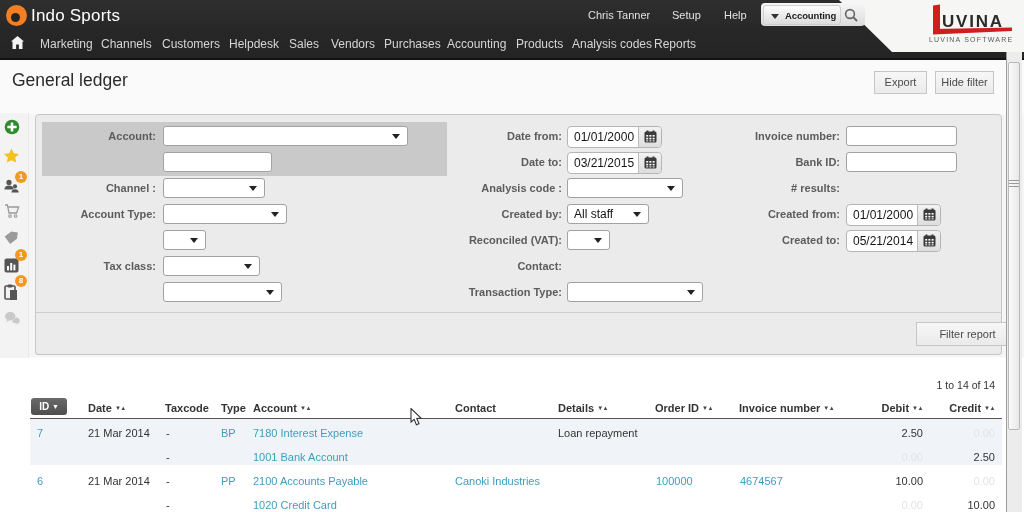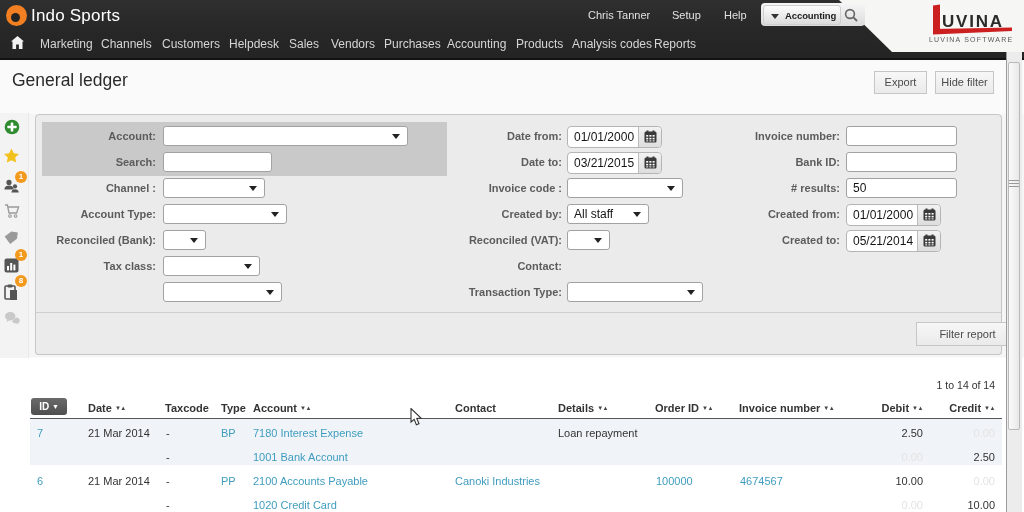--- a/index.html
+++ b/index.html
@@ -148,31 +148,29 @@
       <path d="M8 10.2 C8.6 11.6 10.2 12.4 12 12.4 L12.8 12.4 L14.6 13.6 L14.3 11.9 C15.2 11.4 15.8 10.5 15.8 9.5 C15.8 7.7 14.2 6.4 12.1 6.4" fill="#c9c9c9"></path>
     </svg>
 
   <div class="panel"></div>
   <div class="band"></div>
 
   <div class="lbl" style="left:40px;top:126px;width:116px">Account:</div>
   <div class="inp sel" style="left:163px;top:126px;width:245px">
       <span class="ar"></span>
     </div>
-  <div class="lbl" style="left:40px;top:152px;width:116px">Search:</div>
   <div class="inp" style="left:163px;top:152px;width:109px"></div>
   <div class="lbl" style="left:40px;top:178px;width:116px">Channel :</div>
   <div class="inp sel" style="left:163px;top:178px;width:102px">
       <span class="ar"></span>
     </div>
   <div class="lbl" style="left:40px;top:204px;width:116px">Account Type:</div>
   <div class="inp sel" style="left:163px;top:204px;width:124px">
       <span class="ar"></span>
     </div>
-  <div class="lbl" style="left:40px;top:230px;width:116px">Reconciled (Bank):</div>
   <div class="inp sel" style="left:163px;top:230px;width:43px">
       <span class="ar"></span>
     </div>
   <div class="lbl" style="left:40px;top:256px;width:116px">Tax class:</div>
   <div class="inp sel" style="left:163px;top:256px;width:97px">
       <span class="ar"></span>
     </div>
   <div class="inp sel" style="left:163px;top:282px;width:119px">
       <span class="ar"></span>
     </div>
@@ -210,42 +208,41 @@
             <rect x="8.6" y="5" width="2" height="1.6"></rect>
             <rect x="2.2" y="7.8" width="2" height="1.6"></rect>
             <rect x="5.4" y="7.8" width="2" height="1.6"></rect>
             <rect x="8.6" y="7.8" width="2" height="1.6"></rect>
             <rect x="2.2" y="10.4" width="2" height="1"></rect>
             <rect x="5.4" y="10.4" width="2" height="1"></rect>
             <rect x="8.6" y="10.4" width="2" height="1"></rect>
           </g>
         </svg></span>
     </div>
-  <div class="lbl" style="left:420px;top:178px;width:142px">Invoice code :</div>
+  <div class="lbl" style="left:420px;top:178px;width:142px">Analysis code :</div>
   <div class="inp sel" style="left:567px;top:178px;width:116px">
       <span class="ar"></span>
     </div>
   <div class="lbl" style="left:420px;top:204px;width:142px">Created by:</div>
   <div class="inp sel" style="left:567px;top:204px;width:82px">All staff<span class="ar"></span></div>
   <div class="lbl" style="left:420px;top:230px;width:142px">Reconciled (VAT):</div>
   <div class="inp sel" style="left:567px;top:230px;width:43px">
       <span class="ar"></span>
     </div>
   <div class="lbl" style="left:420px;top:282px;width:142px">Transaction Type:</div>
   <div class="lbl" style="left:420px;top:256px;width:142px">Contact:</div>
   <div class="inp sel" style="left:567px;top:282px;width:136px">
       <span class="ar"></span>
     </div>
 
   <div class="lbl" style="left:698px;top:126px;width:142px">Invoice number:</div>
   <div class="inp" style="left:846px;top:126px;width:111px"></div>
   <div class="lbl" style="left:698px;top:152px;width:142px">Bank ID:</div>
   <div class="inp" style="left:846px;top:152px;width:111px"></div>
   <div class="lbl" style="left:698px;top:178px;width:142px"># results:</div>
-  <div class="inp" style="left:846px;top:178px;width:111px">50</div>
   <div class="lbl" style="left:698px;top:204px;width:142px">Created from:</div>
   <div class="dwrap" style="left:846px;top:204px;width:95px">
       <span class="dtx">01/01/2000</span>
       <span class="cbtn"><svg width="13" height="13" viewBox="0 0 13 13" style="margin:3px 0 0 5px">
           <rect x="0.5" y="1.5" width="12" height="11" rx="1.5" fill="#3a3a3a"></rect>
           <rect x="2.5" y="0.5" width="2" height="3" fill="#3a3a3a"></rect>
           <rect x="8.5" y="0.5" width="2" height="3" fill="#3a3a3a"></rect>
           <g fill="#fff">
             <rect x="2.2" y="5" width="2" height="1.6"></rect>
             <rect x="5.4" y="5" width="2" height="1.6"></rect>

